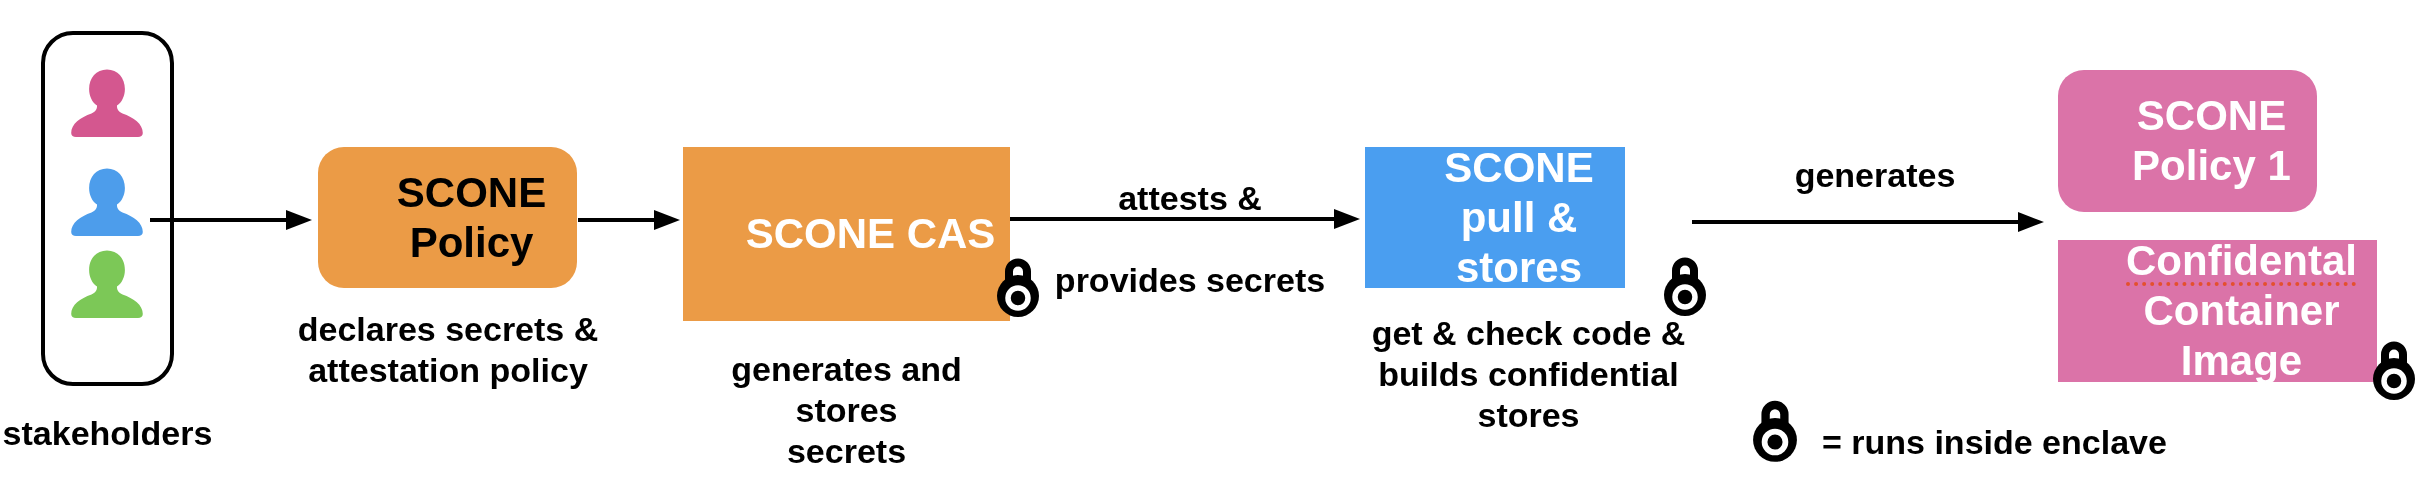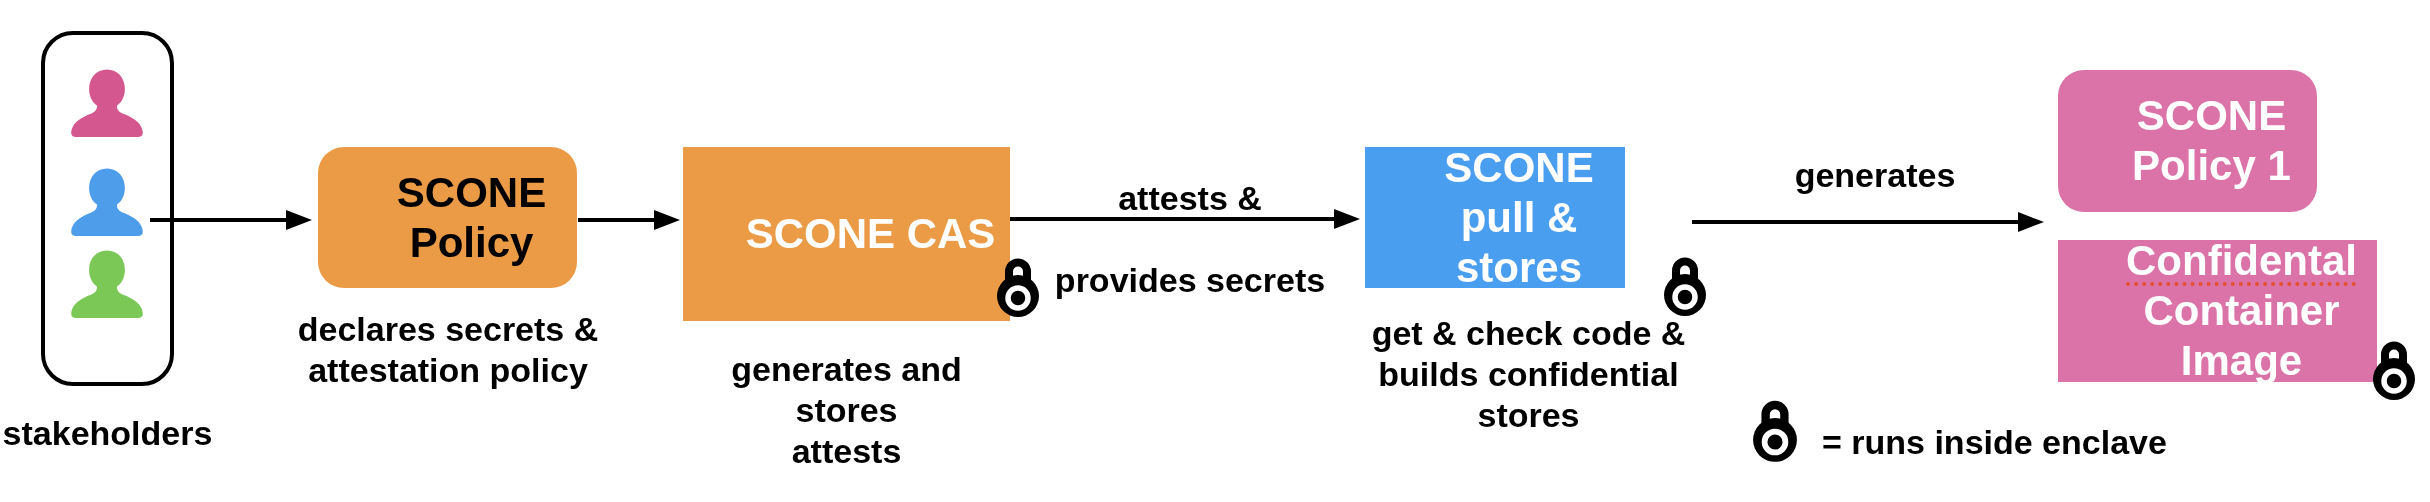--- a/index.html
+++ b/index.html
@@ -140,21 +140,21 @@
   </div>
   <div class="lock" style="left:995px; top:254px;">
     <svg width="46" height="64" viewBox="0 0 46 64">
       <path d="M14 30 V17.5 a9 9 0 0 1 18 0 V30" fill="none" stroke="#000" stroke-width="8"></path>
       <circle cx="23" cy="42" r="21" fill="#000"></circle>
       <circle cx="23" cy="44" r="10" fill="none" stroke="#fff" stroke-width="5.5"></circle>
     </svg>
   </div>
   <div class="caption" style="left:680px; top:332px; width:333px;margin-top:17px;">
     <div>generates and stores</div>
-    <div>attests</div>
+    <div>secrets</div>
   </div>
 
   <div class="edge-label" style="left:1040px; top:178px; width:300px;">attests &amp;</div>
   <div class="edge-label" style="left:1030px; top:221px; width:320px;margin-top:39px;">provides secrets</div>
 
   <div class="node node-blue txt-white" style="left:1365px; top:147px; width:260px; height:141px;">
     <div>SCONE pull &amp;</div>
     <div>stores</div>
   </div>
   <div class="lock" style="left:1662px; top:253px;">

